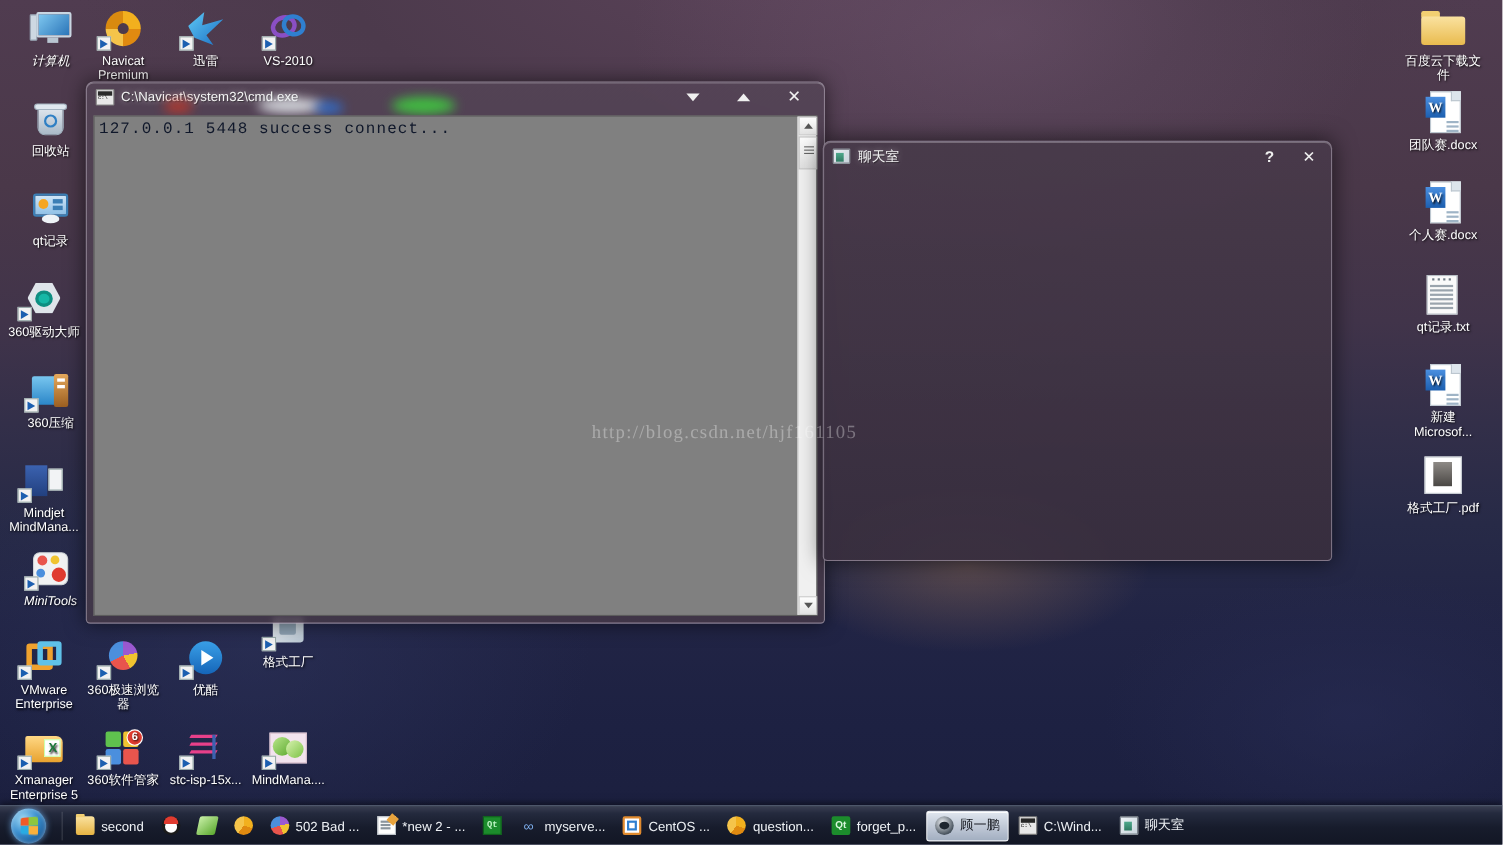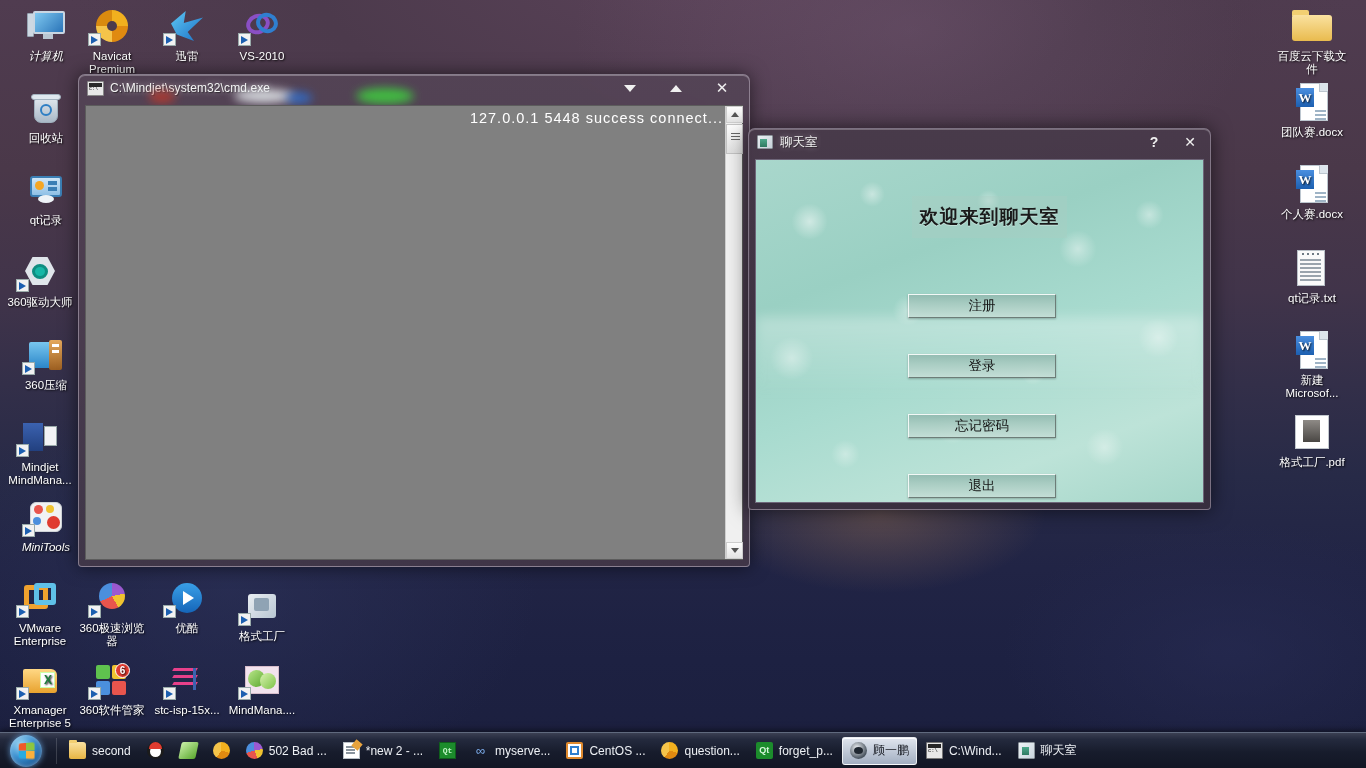--- a/index.html
+++ b/index.html
@@ -235,27 +235,26 @@
   .tri-up { width:0;height:0;border-left:6px solid transparent;border-right:6px solid transparent;border-bottom:7px solid #f0f0f0; }
   #cmd-body {
     position: absolute; left: 6px; top: 30px; right: 6px; bottom: 6px;
     background: #808080;
     border: 1px solid #5c5c5c;
     display: flex;
   }
   #cmd-console {
     flex: 1;
     padding: 4px 2px 0 4px;
-    font-family: Liberation Sans, sans-serif;
+    font-family: Liberation Mono, monospace;
     font-size: 14.5px; line-height: 17px;
-    color: #ffffff;
+    color: #0f172a;
     letter-spacing: 1px;
     overflow: hidden;
     position: relative;
-    text-align: right;
   }
   #cmd-scrollbar {
     width: 17px; flex: none;
     background: #f0f0f0;
     border-left: 1px solid #cfcfcf;
     position: relative;
   }
   .sb-arrow {
     position: absolute; left: 0; width: 17px; height: 17px;
     background: linear-gradient(180deg,#fdfdfd,#e3e3e3);
@@ -629,21 +628,21 @@
       <div class="icon" style="left: 149px; top: 578px;">
         <div class="glyph">
           <div class="art a-youku">
             <div class="c"></div>
             <div class="t"></div>
           </div>
           <span class="shortcut-arrow"></span>
         </div>
         <span class="label">优酷</span>
       </div>
-      <div class="icon" style="left: 224px; top: 586px;">
+      <div class="icon" style="left: 224px; top: 552px;">
         <div class="glyph">
           <div class="art a-ff">
             <div class="b"></div>
             <div class="g"></div>
           </div>
           <span class="shortcut-arrow"></span>
         </div>
         <span class="label">格式工厂</span>
       </div>
       <div class="icon" style="left: 74px; top: 660px;">
@@ -755,21 +754,21 @@
             <div class="im"></div>
           </div>
         </div>
         <span class="label">格式工厂.pdf</span>
       </div>
     </div>
 
   <div id="cmd-window">
     <div id="cmd-titlebar">
       <span class="tb-icon"></span>
-      <span id="cmd-title">C:\Mindjet\system32\cmd.exe</span>
+      <span id="cmd-title">C:\Navicat\system32\cmd.exe</span>
       <span class="glow-blobs">
         <i class="gb-red"></i>
           <i class="gb-white"></i>
           <i class="gb-blue"></i>
           <i class="gb-green"></i>
       </span>
       <span class="cmd-btns">
         <span class="cmd-btn">
             <span class="tri-down"></span>
           </span>
@@ -786,37 +785,31 @@
             <span class="a"></span>
           </div>
         <div id="sb-thumb"></div>
         <div class="sb-arrow down">
             <span class="a"></span>
           </div>
       </div>
     </div>
   </div>
 
+  <div id="watermark">http://blog.csdn.net/hjf161105</div>
 
   <div id="chat-window">
     <div id="chat-titlebar">
       <span class="tb-icon2"></span>
       <span id="chat-title">聊天室</span>
       <span class="chat-btns">
         <span class="chat-btn">?</span>
         <span class="chat-btn">✕</span>
       </span>
     </div>
-    <div id="chat-body">
-      <div id="chat-title-banner">欢迎来到聊天室</div>
-      <div class="chat-button" id="btn-register">注册</div>
-      <div class="chat-button" id="btn-login">登录</div>
-      <div class="chat-button" id="btn-forgot">忘记密码</div>
-      <div class="chat-button" id="btn-exit">退出</div>
-    </div>
   </div>
 
   <div id="taskbar">
     <div id="start-button">
       <div class="orb"></div>
     </div>
     <div class="tb-sep"></div>
     <div id="taskbar-items" style="display:flex;align-items:center;">
         <div class="tb-item">
           <span class="tb-ic ic-folder"></span>

